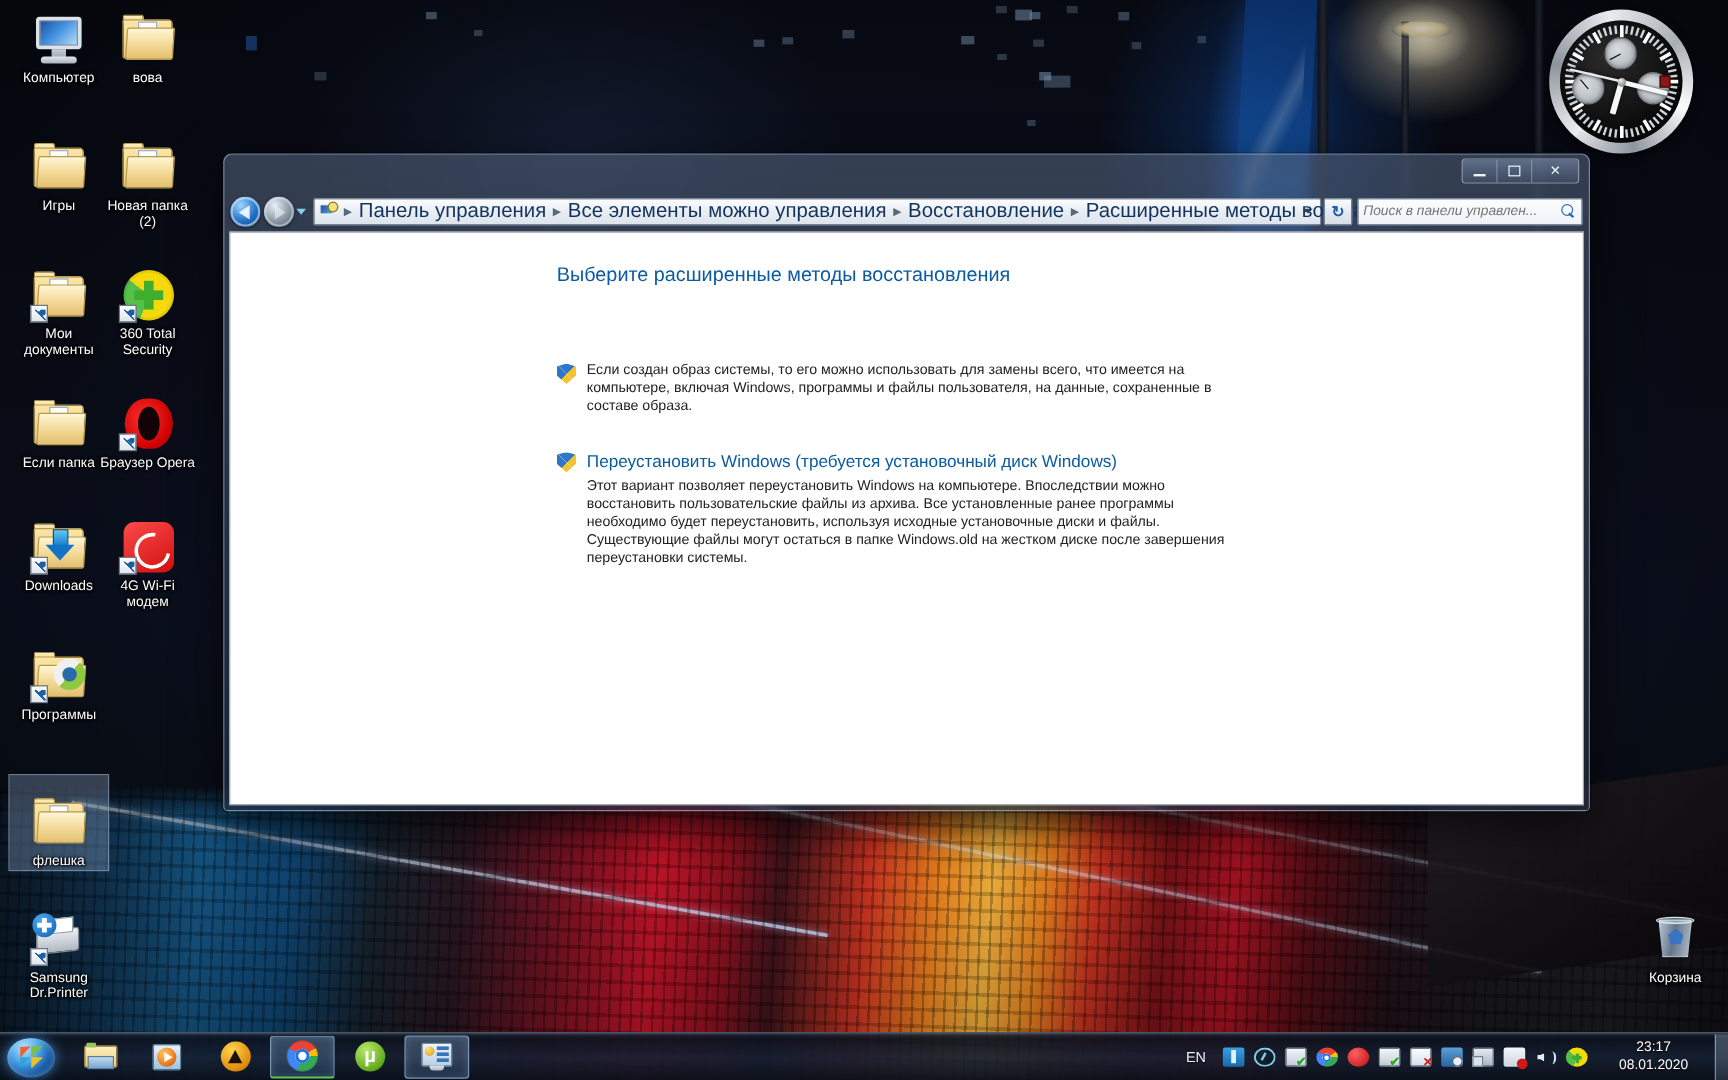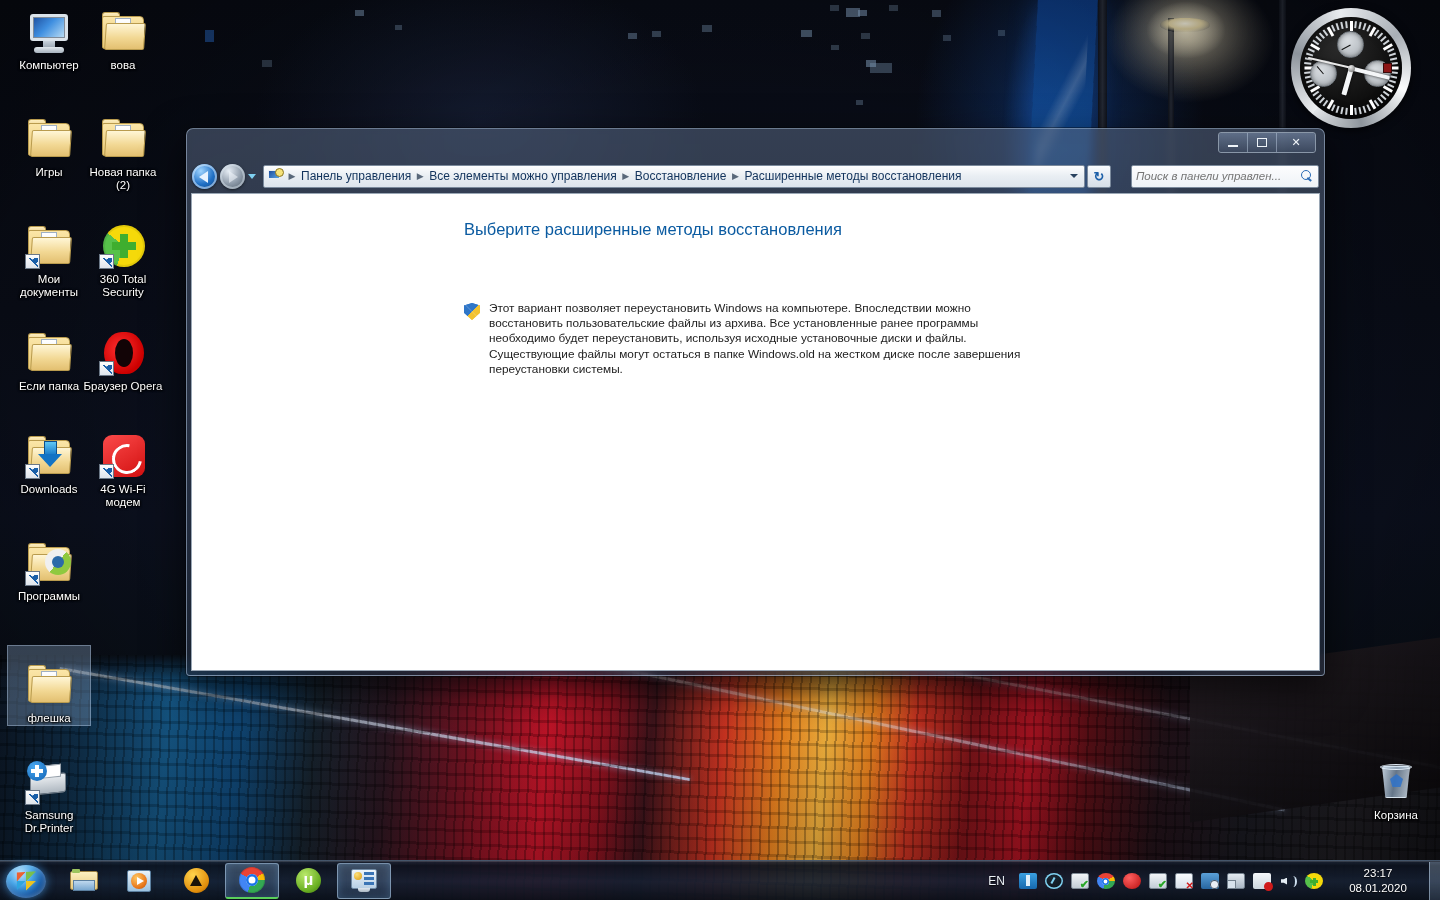--- a/index.html
+++ b/index.html
@@ -369,21 +369,21 @@
   }
   .addr-icon .mon{
     position:absolute; left:1px; top:2px; width:12px; height:9px;
     background:linear-gradient(135deg,#1d4e9e,#59a3e4); border:1.5px solid #e8eef4;
   }
   .addr-icon .clk{
     position:absolute; right:0px; top:0px; width:9px; height:9px; border-radius:50%;
     background:#f5e27a; border:1px solid #8a7520;
   }
   .crumb{
-    display:flex; align-items:center; font-size:12px; color:#12335c;
+    display:flex; align-items:center; font-size:17px; color:#12335c;
     white-space:nowrap; cursor:default; padding:1px 3px;
   }
   .crumb-sep{
     flex:0 0 auto; width:12px; text-align:center; color:#59687a; font-size:9px; line-height:1;
   }
   .addr-spacer{ flex:1 1 auto; min-width:4px; }
   .addr-drop{
     flex:0 0 auto; width:17px; height:19px; display:flex; align-items:center; justify-content:center;
     cursor:default;
   }
@@ -391,21 +391,21 @@
     content:""; border-top:4px solid #29425f; border-left:4px solid transparent; border-right:4px solid transparent;
   }
   .refresh-btn{
     flex:0 0 auto; width:24px; height:23px; margin-left:2px;
     display:flex; align-items:center; justify-content:center;
     background:linear-gradient(180deg,#fafcfe,#e4eaf1 50%,#d6dee7);
     border:1px solid #7b8a9c; border-radius:2px; cursor:default;
     color:#1b5fa8; font-size:13px; font-weight:bold;
   }
   .searchbox{
-    flex:0 0 auto; width:188px; height:23px; margin-left:20px;
+    flex:0 0 auto; width:188px; height:23px; margin-left:4px;
     display:flex; align-items:center;
     background:linear-gradient(180deg,#fdfdfe,#eef2f7);
     border:1px solid #7b8a9c; border-radius:2px; padding:0 4px;
   }
   .searchbox input{
     flex:1 1 auto; border:none; outline:none; background:transparent; min-width:0;
     font-family:"Liberation Sans", sans-serif; font-size:11.5px; font-style:italic; color:#6b7885;
   }
   .search-icon{
     flex:0 0 auto; width:14px; height:14px; position:relative; cursor:default;
@@ -945,28 +945,30 @@
     <div class="content-pane">
       <div class="cp-inner">
         <div class="cp-title">Выберите расширенные методы восстановления</div>
         <div id="options-list">
             <div class="option-block" style="margin-top: 62px;">
               <div class="opt-row">
                 <div class="shield">
                   <div class="sh-out"></div>
                   <div class="sh"></div>
                 </div>
+                <div class="opt-body">Если создан образ системы, то его можно использовать для замены всего, что имеется на компьютере, включая Windows, программы и файлы пользователя, на данные, сохраненные в составе образа.</div>
               </div>
             </div>
             <div class="option-block" style="margin-top: 28px;">
               <div class="opt-row">
                 <div class="shield">
                   <div class="sh-out"></div>
                   <div class="sh"></div>
                 </div>
+                <div class="opt-head">Переустановить Windows (требуется установочный диск Windows)</div>
                 <div class="opt-body">Этот вариант позволяет переустановить Windows на компьютере. Впоследствии можно восстановить пользовательские файлы из архива. Все установленные ранее программы необходимо будет переустановить, используя исходные установочные диски и файлы. Существующие файлы могут остаться в папке Windows.old на жестком диске после завершения переустановки системы.</div>
               </div>
             </div>
           </div>
       </div>
     </div>
 
   </div>
 </div>
 

